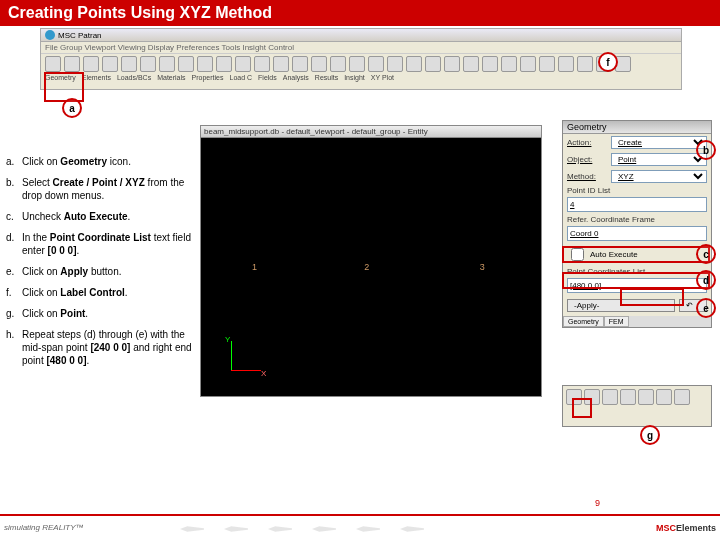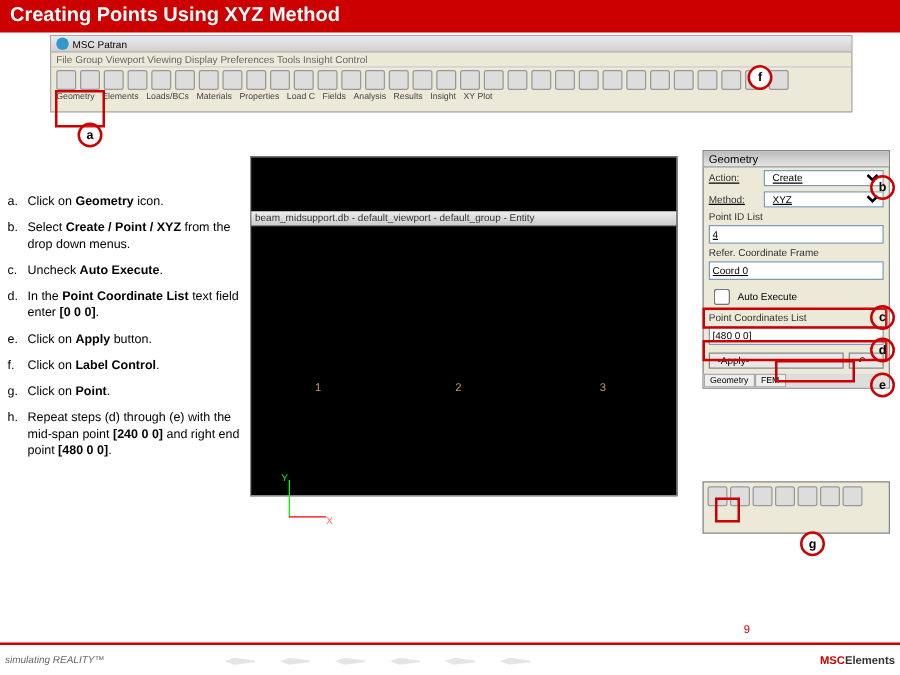--- a/index.html
+++ b/index.html
@@ -105,21 +105,20 @@
     height: 270px;
     border: 1px solid #888;
     background: #000;
   }
   .viewport-title {
     background: linear-gradient(#eee, #ccc);
     color: #333;
     font-size: 8px;
     padding: 1px 3px;
     border-bottom: 1px solid #888;
-    margin-top: 43px;
   }
   .viewport-canvas {
     position: relative;
     width: 100%;
     height: calc(100% - 12px);
   }
   .axis-y {
     position: absolute;
     bottom: 25px;
     left: 30px;
@@ -398,20 +397,24 @@
   </div>
 </div>
 
 <div class="geom-panel">
   <div class="hdr">Geometry</div>
   <div class="field-row">
     <span class="lbl">Action:</span>
     <select><option>Create</option></select>
   </div>
   <div class="field-row">
+    <span class="lbl">Object:</span>
+    <select><option>Point</option></select>
+  </div>
+  <div class="field-row">
     <span class="lbl">Method:</span>
     <select><option>XYZ</option></select>
   </div>
   <div class="lbl-full">Point ID List</div>
   <div class="field-row">
     <input type="text" value="4" style="">
   </div>
   <div class="lbl-full">Refer. Coordinate Frame</div>
   <div class="field-row">
     <input type="text" value="Coord 0" style="">

